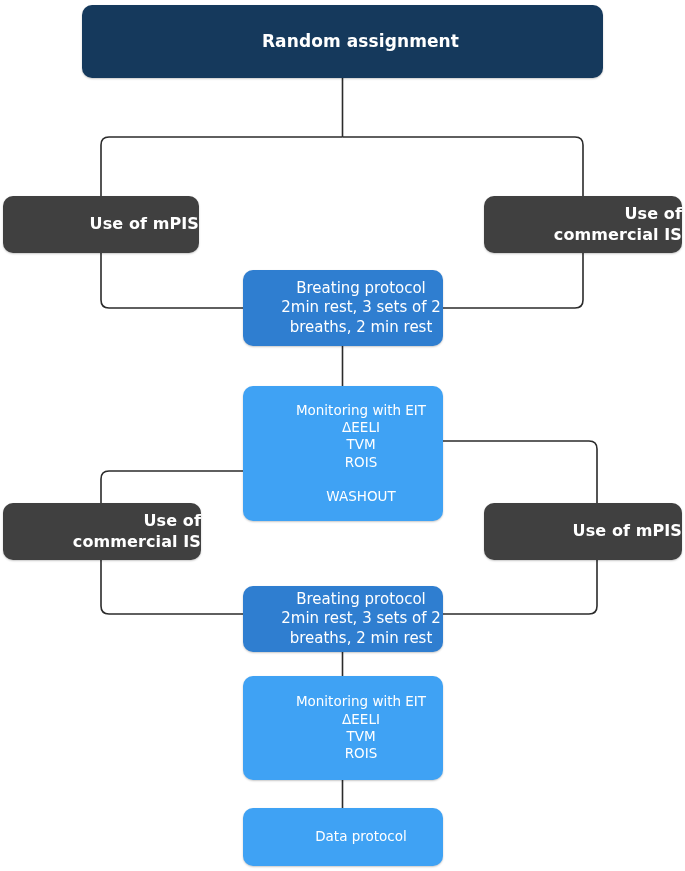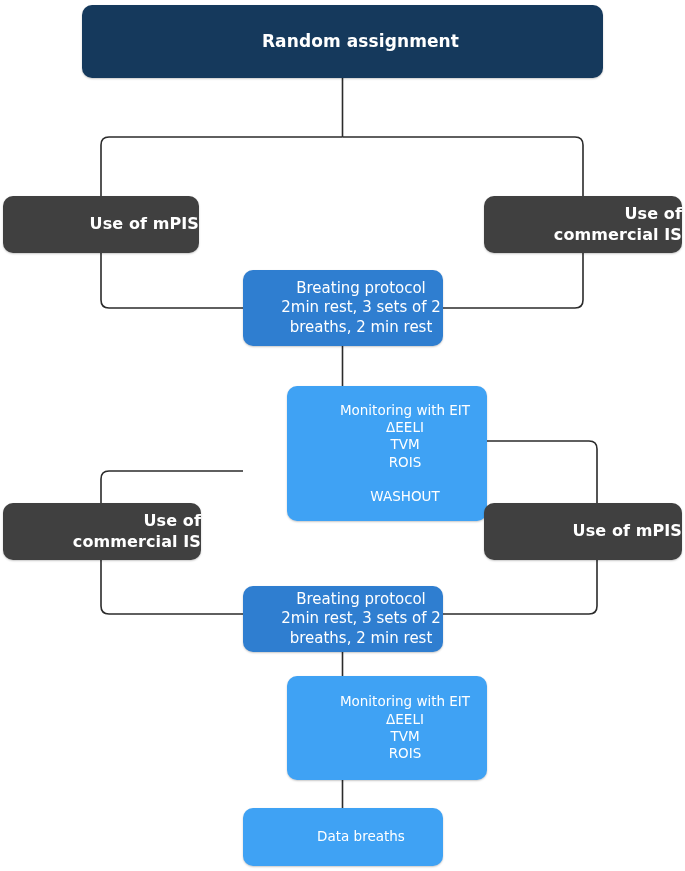--- a/index.html
+++ b/index.html
@@ -54,21 +54,20 @@
   }
   .node-protocol {
     background: #2f7ed0;
     font-weight: normal;
     font-size: 15px;
   }
   .node-monitor {
     background: #3fa2f4;
     font-weight: normal;
     font-size: 13.5px;
-    margin-left: 44px;
   }
   .node-analysis {
     background: #3fa2f4;
     font-weight: normal;
     font-size: 13.5px;
   }
   .node span {
     display: block;
     width: 100%;
     white-space: pre-line;
@@ -151,16 +150,16 @@
   </div>
 
   <div class="node node-monitor" style="left:243px; top:676px; width:200px; height:104px;">
     <span>Monitoring with EIT
 ΔEELI
 TVM
 ROIS</span>
   </div>
 
   <div class="node node-analysis" style="left:243px; top:808px; width:200px; height:58px;">
-    <span>Data breaths</span>
+    <span>Data protocol</span>
   </div>
 
 </div>
 
 </body></html>

